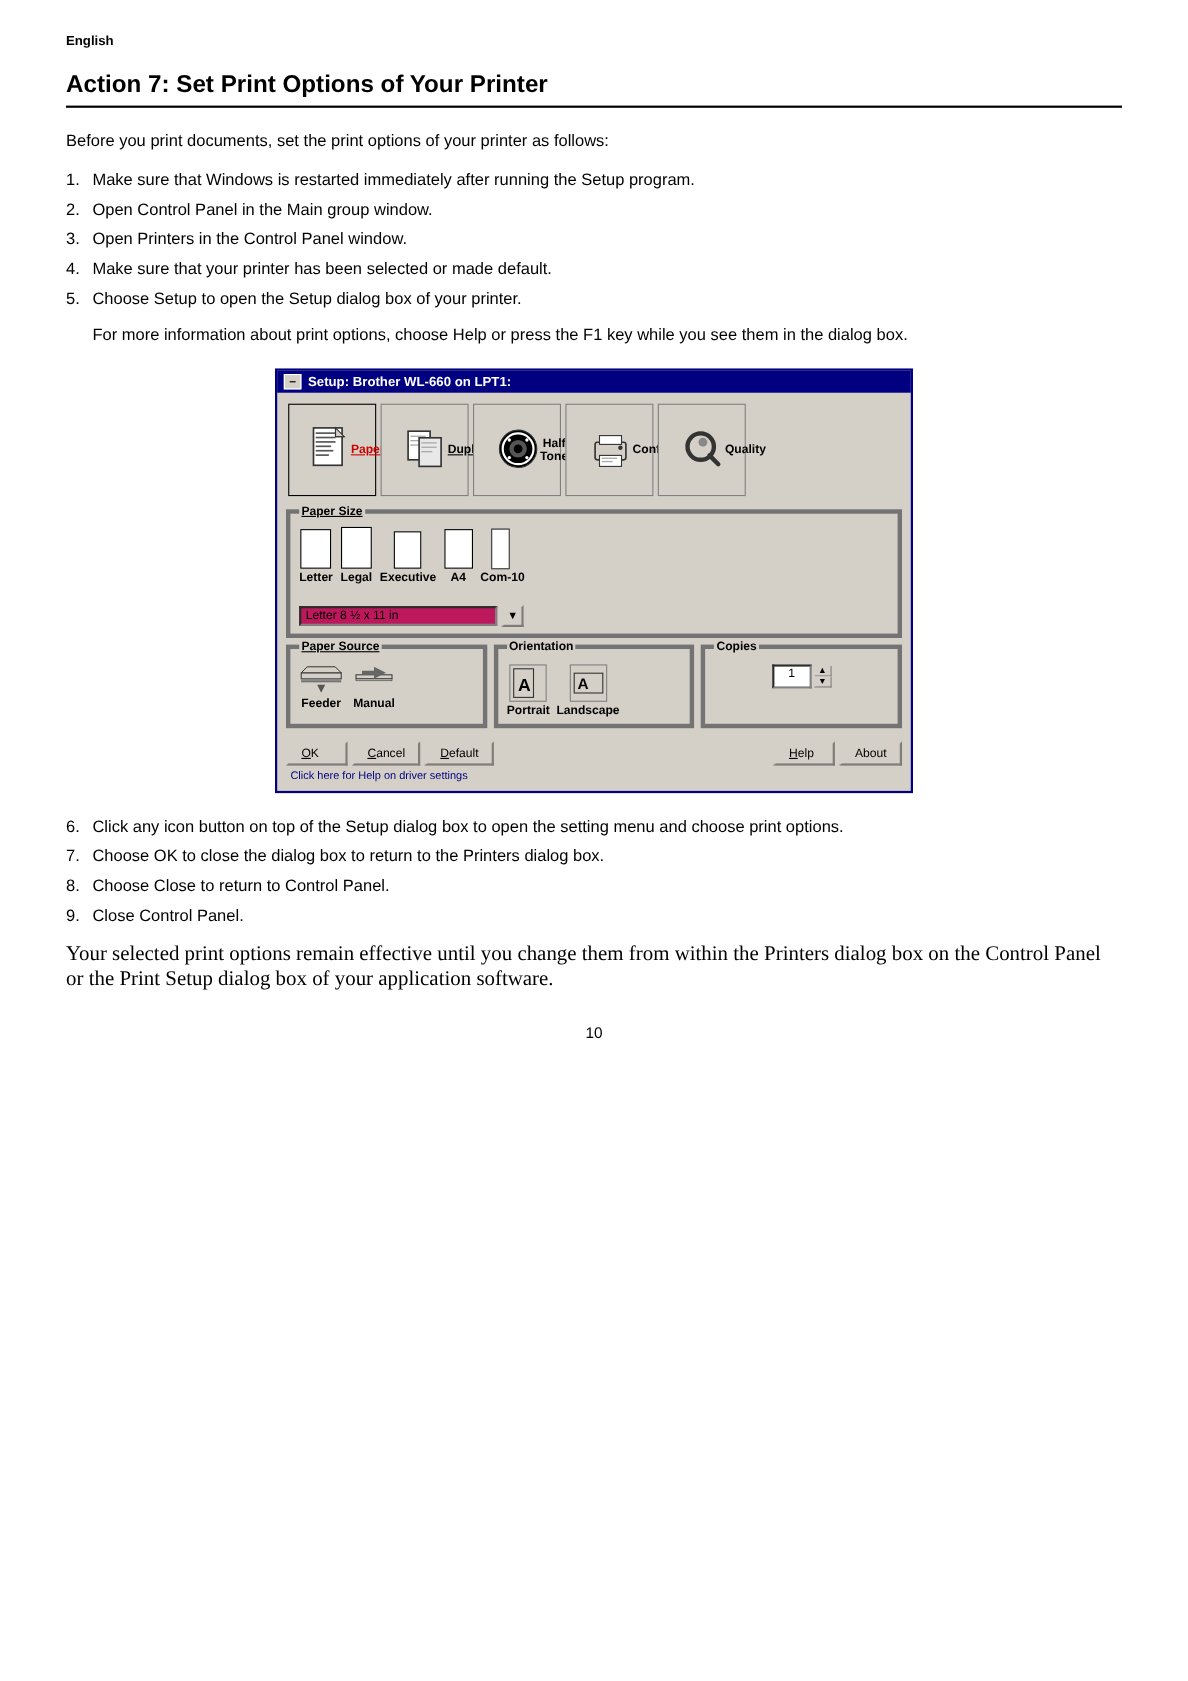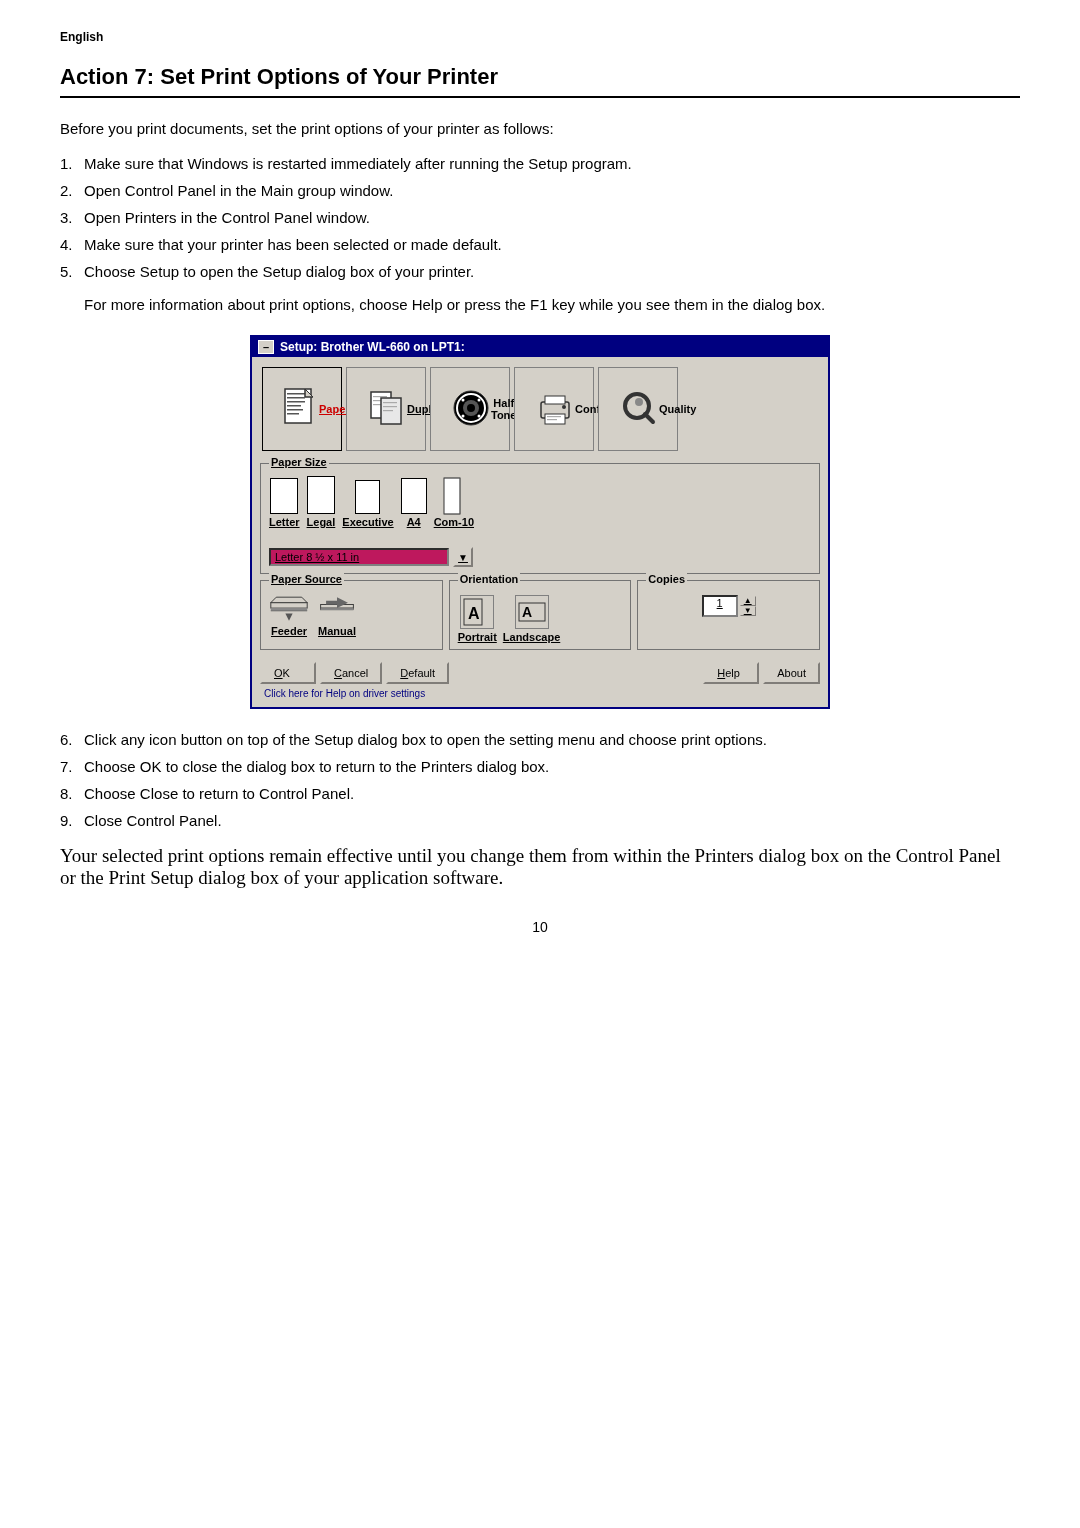--- a/index.html
+++ b/index.html
@@ -121,25 +121,24 @@
     .icon-tab .tab-label {
       font-size: 11px;
       font-weight: bold;
       font-family: Arial, sans-serif;
       text-align: center;
     }
     .tab-label.red { color: #cc0000; text-decoration: underline; }
     .tab-label.underline { text-decoration: underline; }
     
     .group-box {
-      border: 1px solid #737373;
+      border: 4px solid #737373;
       padding: 4px 8px 6px 8px;
       margin-bottom: 6px;
       position: relative;
-      text-decoration: underline;
     }
     .group-box-title {
       position: absolute;
       top: -8px;
       left: 8px;
       background: #d4d0c8;
       font-weight: bold;
       font-size: 11px;
       padding: 0 2px;
     }

